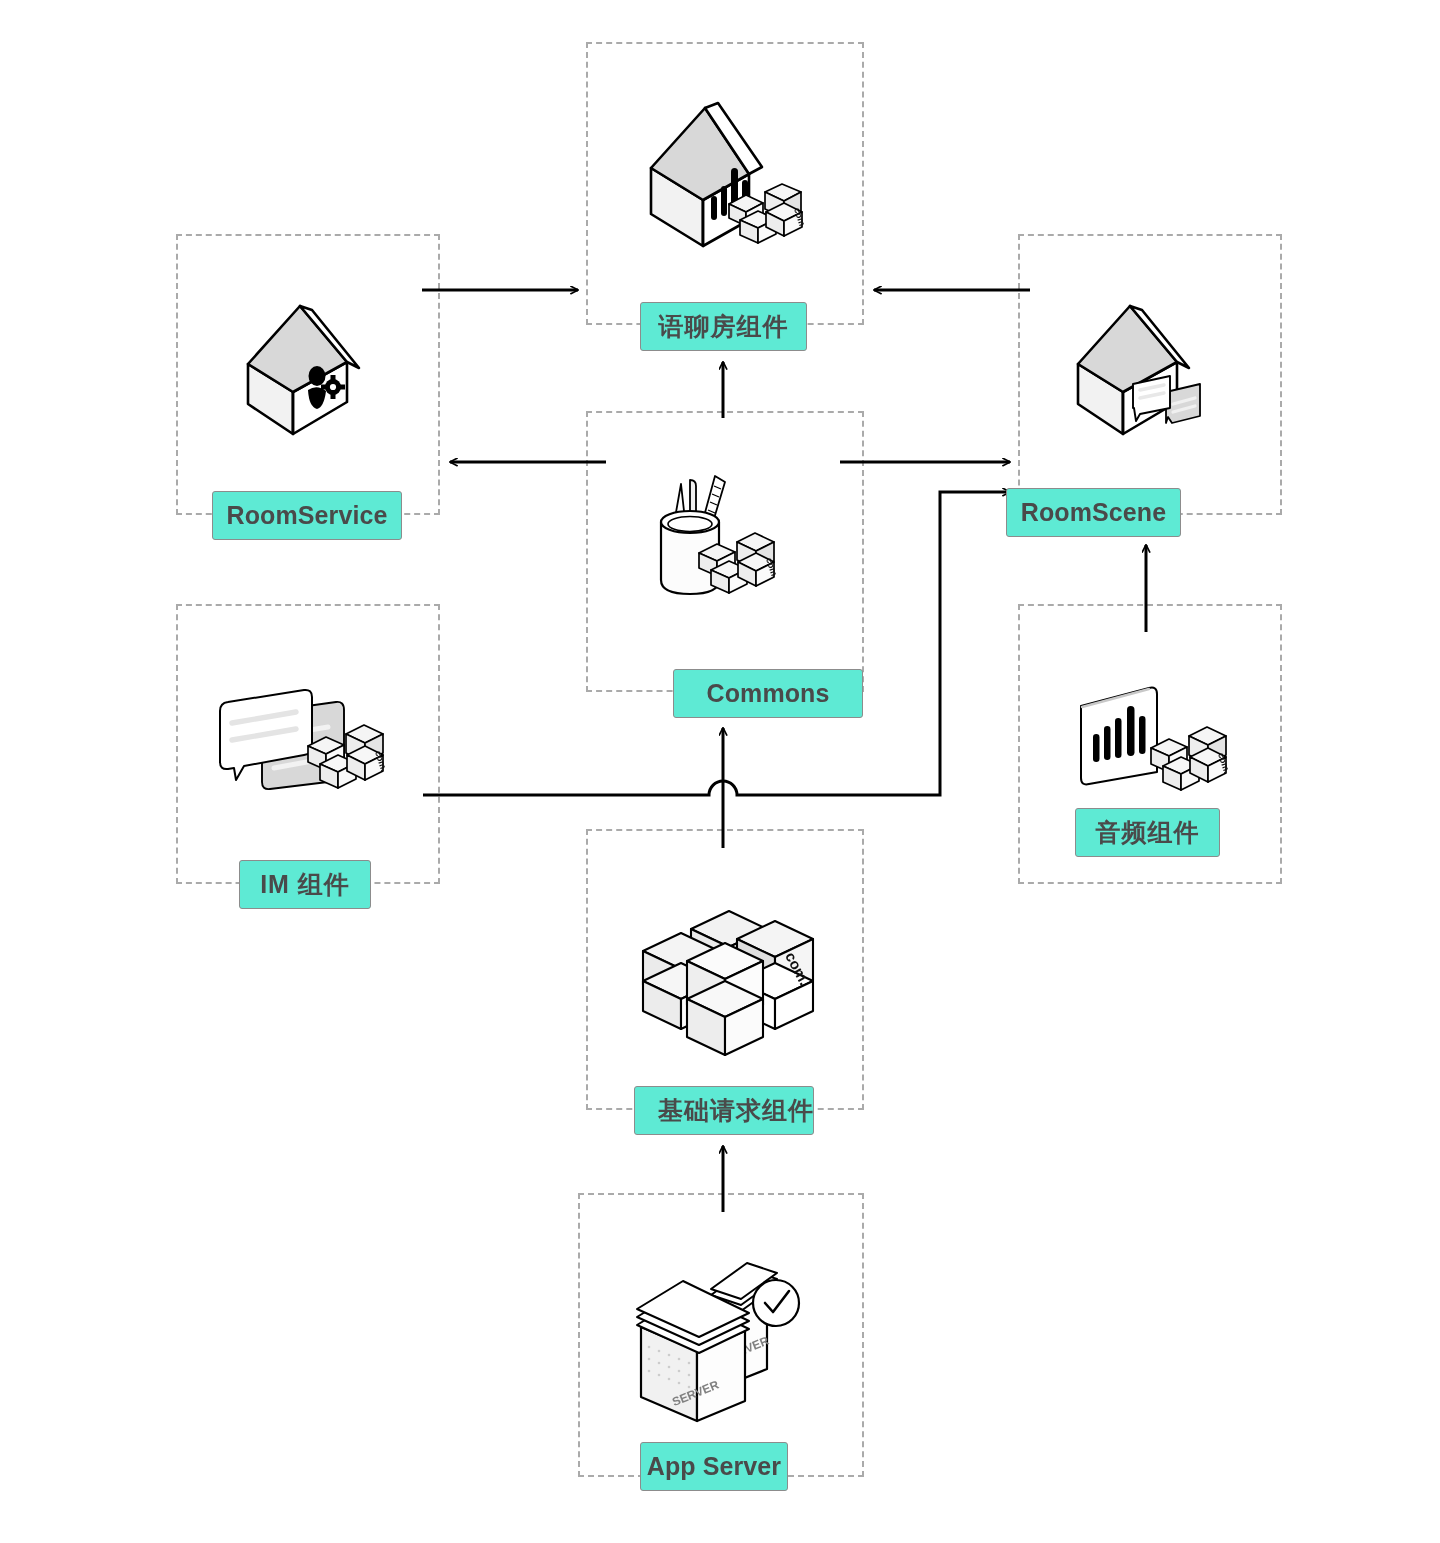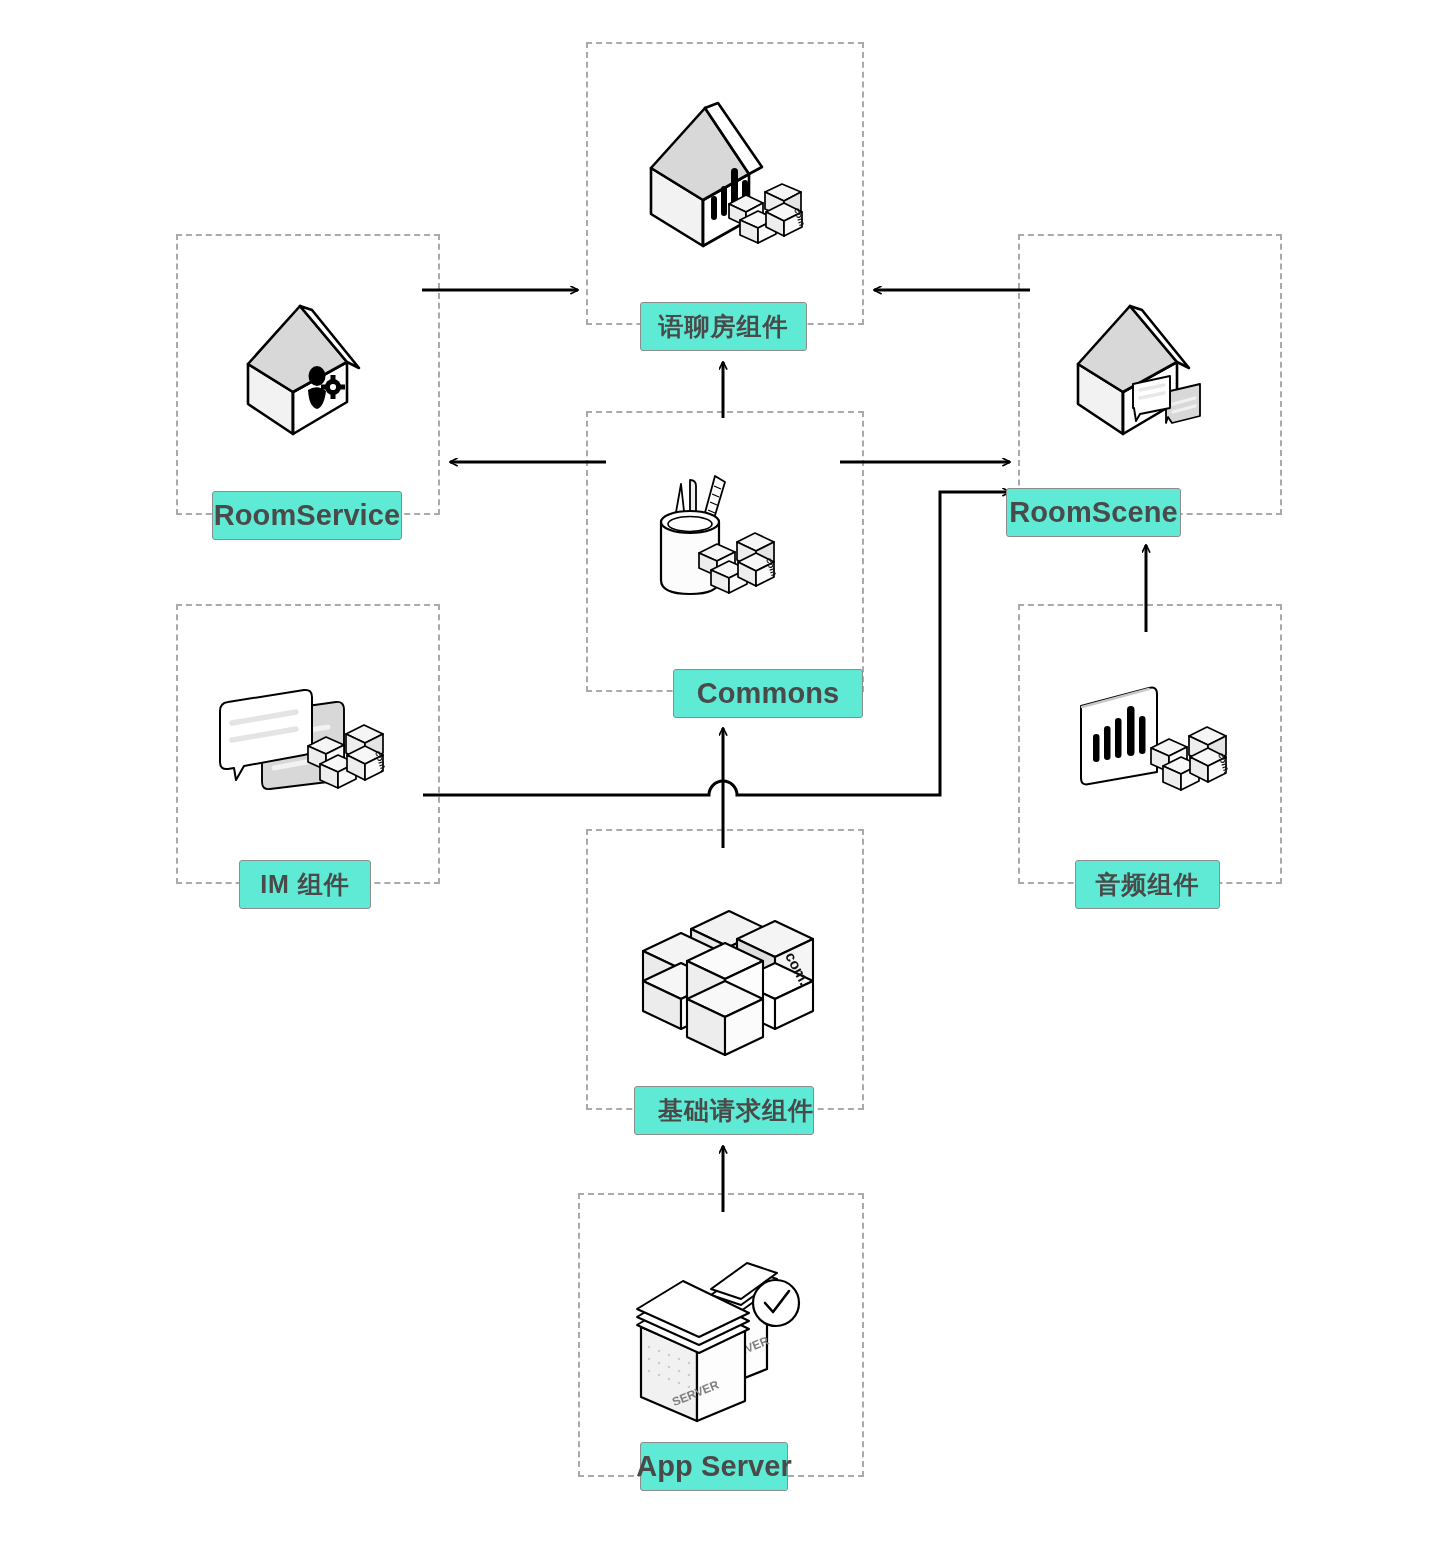--- a/index.html
+++ b/index.html
@@ -34,21 +34,21 @@
     border-radius: 3px;
     background: #5eead4;
     display: flex;
     align-items: center;
     justify-content: center;
     font-weight: bold;
     color: #4a4a4a;
     white-space: nowrap;
     z-index: 30;
   }
-  .label-en { font-size: 29px; letter-spacing: 0.1px; }
+  .label-en { font-size: 25px; letter-spacing: 0.1px; }
   .label-cn { font-size: 25px; letter-spacing: 1px; }
   svg.edges {
     position: absolute;
     left: 0; top: 0;
     width: 1440px; height: 1543px;
     z-index: 10;
     pointer-events: none;
   }
   svg.icon-svg { display: block; overflow: visible; }
 </style>
@@ -288,21 +288,21 @@
           <path d="M108 90 L108 106 L126 114 L126 98 Z" fill="#ededed"></path>
           <path d="M126 98 L144 89 L144 105 L126 114 Z" fill="#fafafa"></path>
           <path d="M135 81 L153 72 L171 81 L153 90 Z" fill="#f7f7f7"></path>
           <path d="M135 81 L135 97 L153 106 L153 90 Z" fill="#ededed"></path>
           <path d="M153 90 L171 81 L171 97 L153 106 Z" fill="#fafafa"></path>
         </g>
         <text x="163" y="78" font-size="9" fill="#111" font-weight="bold" font-family="Liberation Sans, sans-serif" transform="rotate(72 163 78)">com.</text>
       </svg>
     </div>
   </div>
-  <div class="label-box label-cn" style="left:1075px; top:860px; width:145px; height:49px;">
+  <div class="label-box label-cn" style="left:1075px; top:808px; width:145px; height:49px;">
     <span>音频组件</span>
   </div>
 
   <div class="node" style="left:586px; top:829px; width:278px; height:281px;">
     <div class="node-icon" style="top:58px; height:170px;">
       <svg class="icon-svg" width="200" height="170" viewBox="0 0 200 170">
         <g stroke="#000" stroke-width="2.1" stroke-linejoin="round">
 
           <path d="M66 40 L104 22 L142 40 L104 58 Z" fill="#f2f2f2"></path>
           <path d="M66 40 L66 58 L104 76 L104 58 Z" fill="#e9e9e9"></path>

